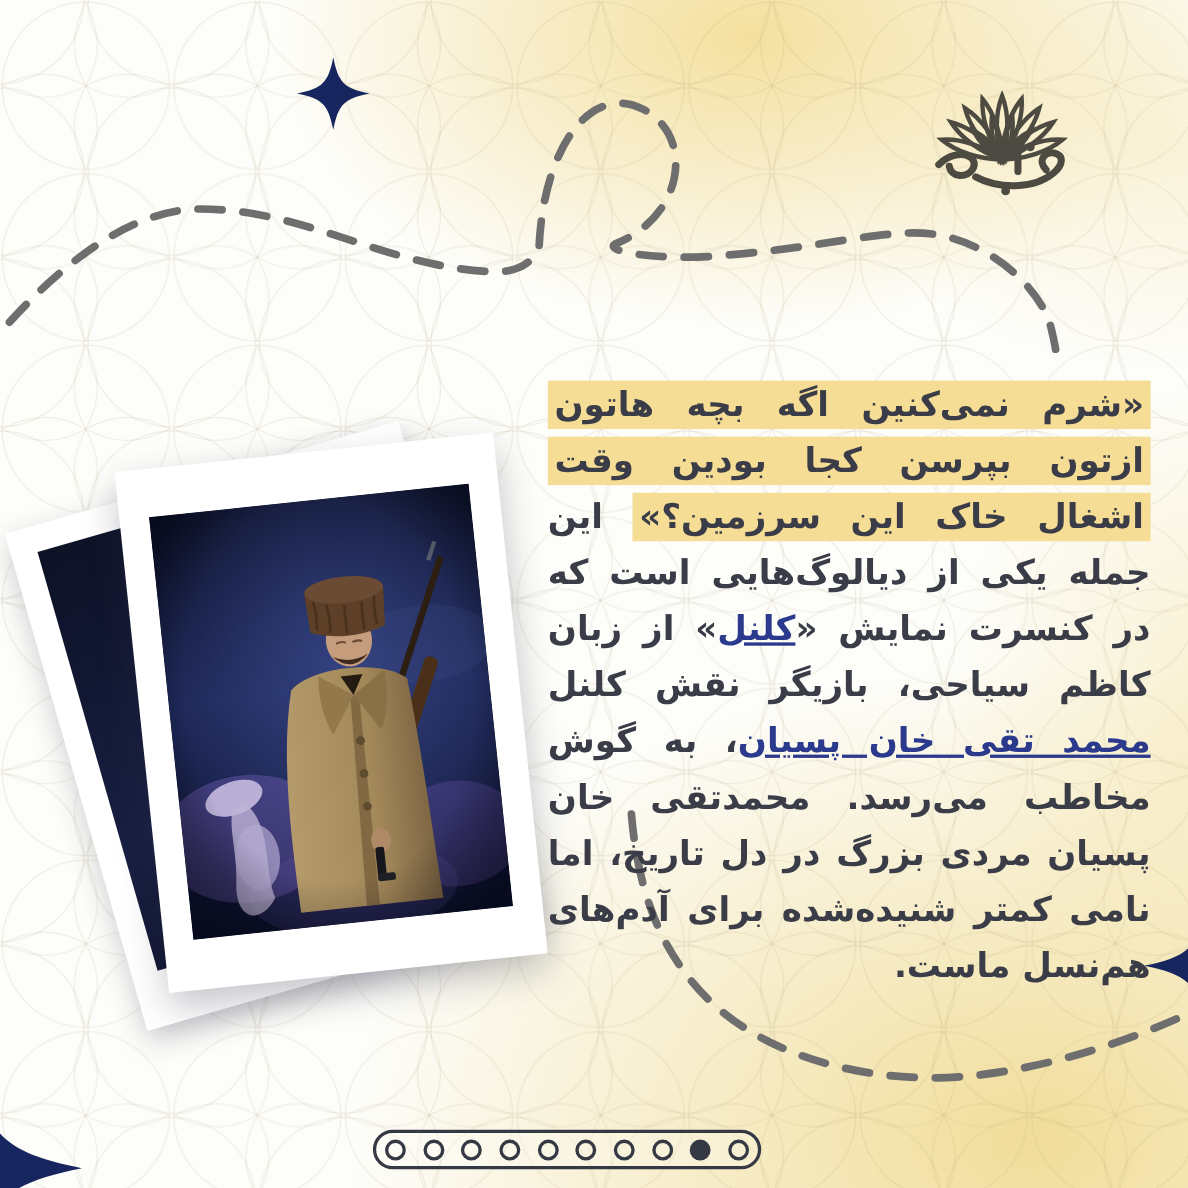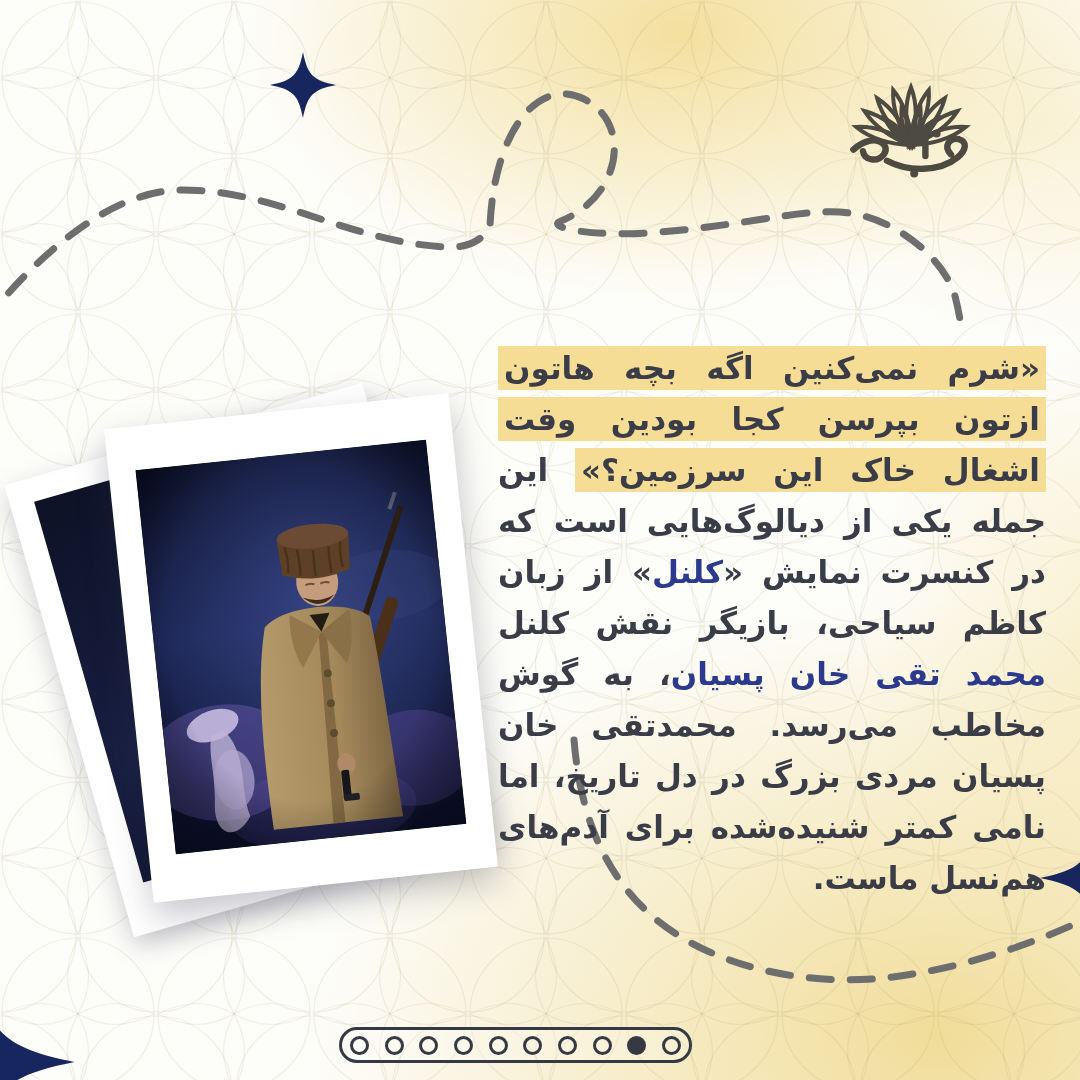--- a/index.html
+++ b/index.html
@@ -24,21 +24,21 @@
     direction:rtl;text-align:justify;
     font-weight:700;font-size:31px;line-height:51px;
     color:var(--c-text,#3a3d47);
     letter-spacing:0;
   }
   .seg-highlight{
     background:var(--c-highlight,#f6dd96);
     padding:4px 6px;
     -webkit-box-decoration-break:clone;box-decoration-break:clone;
   }
-  .seg-blue{color:var(--c-blue,#2b3a8c);}
+  .seg-blue{color:var(--c-blue,#2b3a8c);text-decoration:underline;}
   .seg-normal{color:var(--c-text,#3a3d47);}
 
   
   .polaroid{position:absolute;background:#fff;box-shadow:0 14px 34px rgba(45,45,70,.28);}
   .polaroid-back{
     left:62px;top:425px;width:372px;height:470px;
     transform:rotate(-16deg);
     box-shadow:0 10px 26px rgba(45,45,70,.25);
   }
   .polaroid-back .photo-dark{

